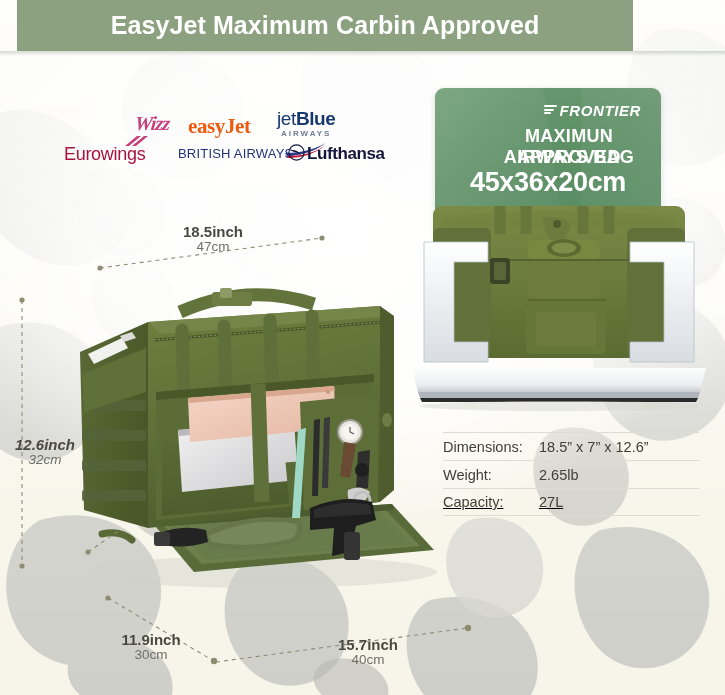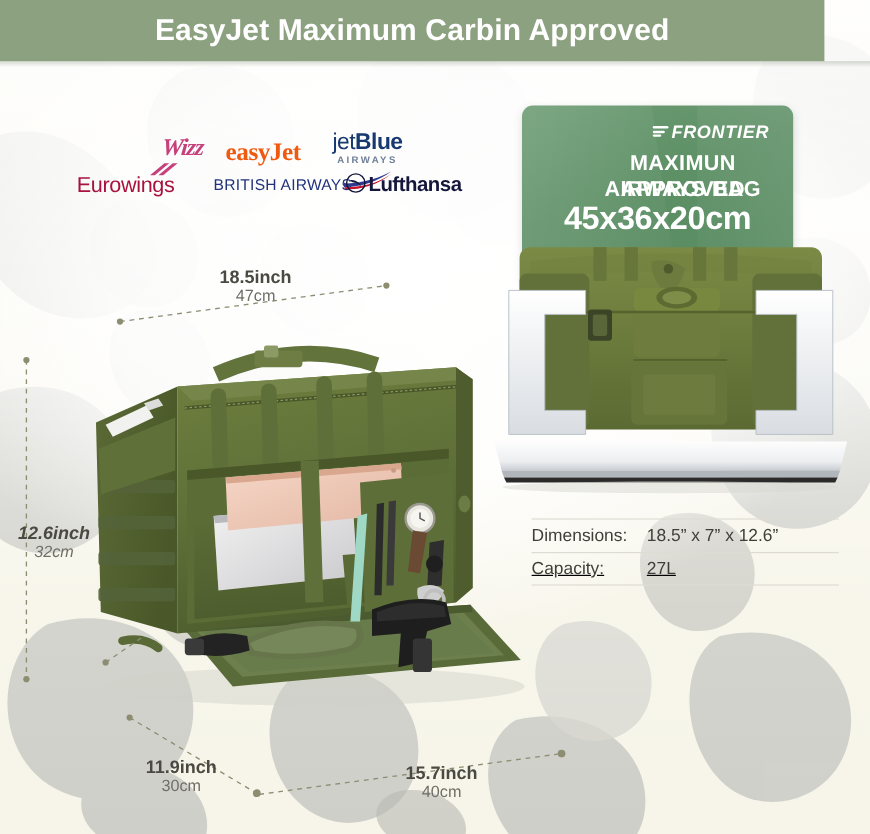--- a/index.html
+++ b/index.html
@@ -23,21 +23,21 @@
     position:absolute; inset:0; z-index:1;
     background:
       radial-gradient(ellipse 520px 380px at 45% 34%, rgba(255,255,255,0.96) 0%, rgba(255,255,255,0.80) 45%, rgba(255,255,255,0.0) 78%),
       radial-gradient(ellipse 430px 300px at 82% 30%, rgba(255,255,255,0.92) 0%, rgba(255,255,255,0.0) 72%),
       linear-gradient(180deg, rgba(255,255,255,0.88) 0%, rgba(255,255,255,0.55) 40%, rgba(255,255,255,0.12) 72%, rgba(255,255,255,0.0) 100%);
     pointer-events:none;
   }
 
   
   .header {
-    position: absolute; left:0; top:0; width:687px; height:51px;
+    position: absolute; left:17px; top:0; width:616px; height:51px;
     background:#8ca180; z-index:5;
     display:flex; align-items:center; justify-content:center;
   }
   .header-title {
     color:#ffffff; font-size:25px; font-weight:bold;
     letter-spacing:0.1px; white-space:nowrap;
   }
   .header-shadow {
     position:absolute; left:0; top:51px; width:725px; height:5px; z-index:5;
     background:linear-gradient(180deg, rgba(120,135,110,0.30), rgba(120,135,110,0));
@@ -482,18 +482,22 @@
     <div class="in">15.7inch</div>
     <div class="cm">40cm</div>
   </div>
 
   <div class="spec">
     <div class="spec-row">
       <div class="spec-key">Dimensions:</div>
       <div class="spec-val">18.5” x 7” x 12.6”</div>
     </div>
     <div class="spec-row">
+      <div class="spec-key">Weight:</div>
+      <div class="spec-val">2.65lb</div>
+    </div>
+    <div class="spec-row">
       <div class="spec-key">Capacity:</div>
       <div class="spec-val">27L</div>
     </div>
   </div>
 
 </div>
 
 </body></html>

